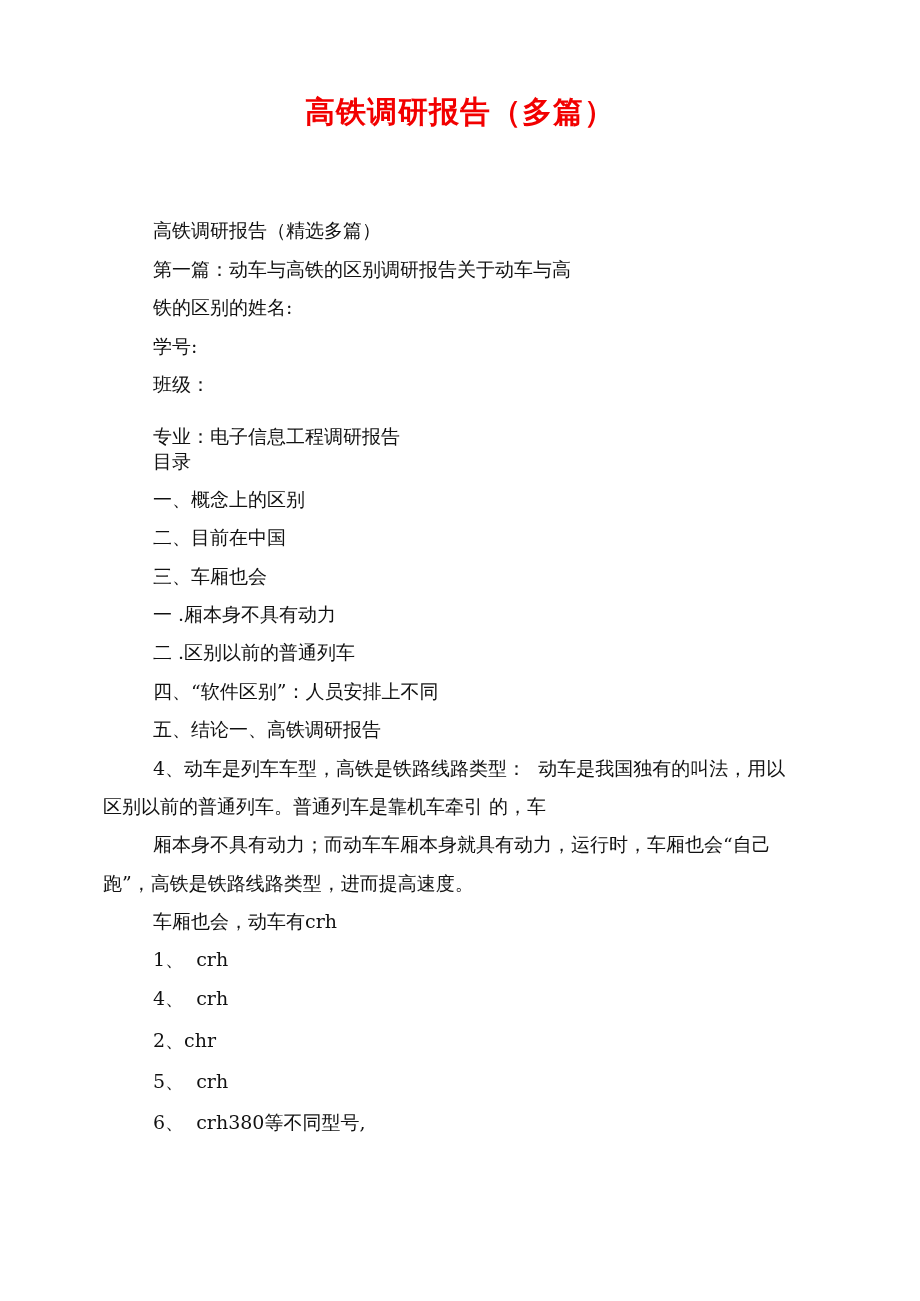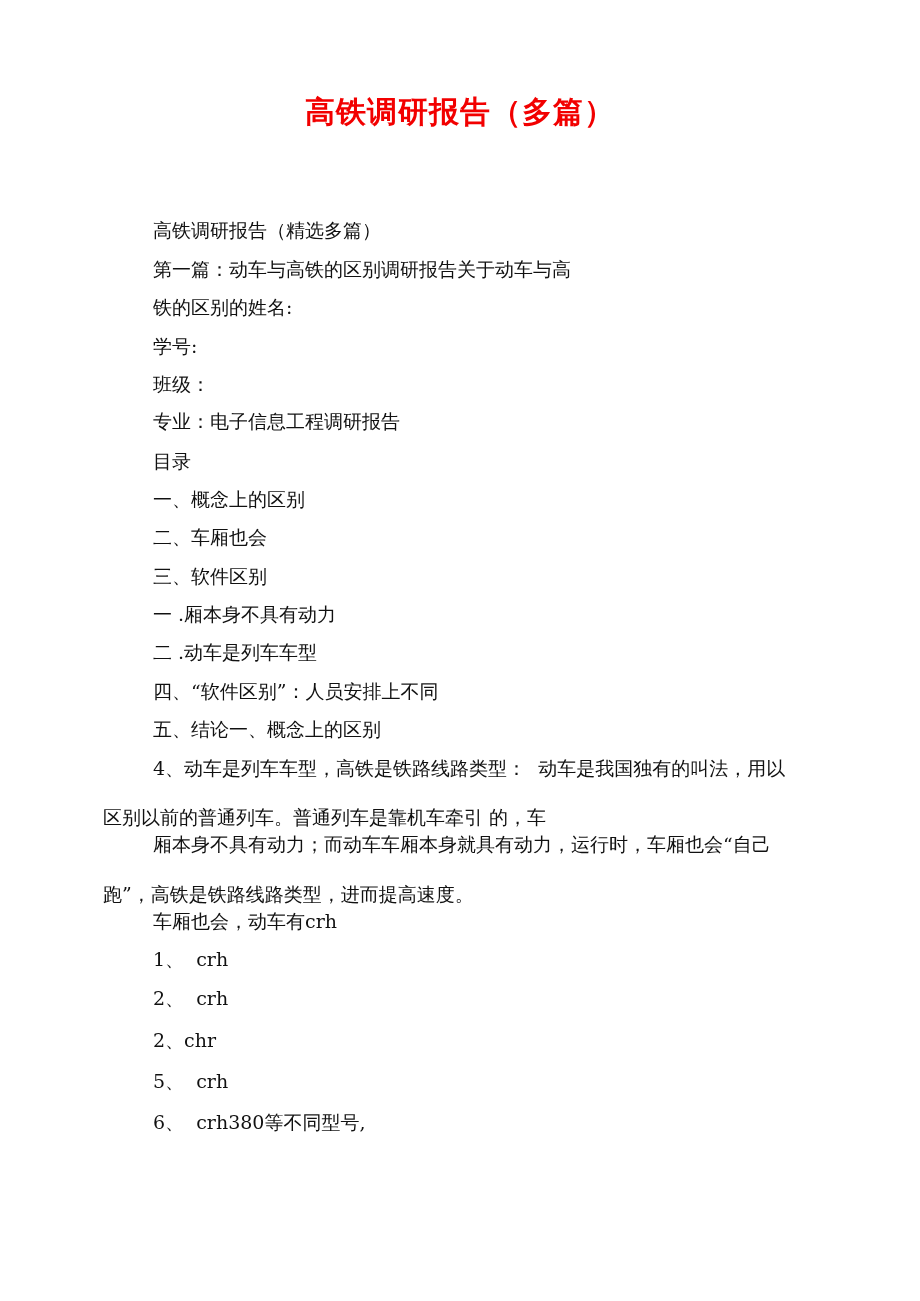--- a/index.html
+++ b/index.html
@@ -2,45 +2,45 @@
 <html><head>
 <meta charset="utf-8">
 <style>
   html, body { margin: 0; padding: 0; background: #ffffff; }
   body { width: 920px; height: 1301px; position: relative; overflow: hidden;
          font-family: "DejaVu Serif", "Liberation Serif", serif; color: #111; }
   .title { position: absolute; top: 92px; left: 0; width: 920px; text-align: center;
            font-family: "DejaVu Sans", "Liberation Sans", sans-serif; font-weight: bold;
            font-size: 30px; color: #f20000; letter-spacing: 1px; }
   .line { position: absolute; left: 153px; font-size: 19px; line-height: 22px; white-space: pre; }
-  .wrap { left: 103px; margin-top: 11px; }
+  .wrap { left: 103px; }
 </style>
 </head>
 <body>
 
 <div>
   <div class="title">高铁调研报告（多篇）</div>
 
   <div class="line" style="top:219px">高铁调研报告（精选多篇）</div>
   <div class="line" style="top:258px">第一篇：动车与高铁的区别调研报告关于动车与高</div>
   <div class="line" style="top:296px">铁的区别的姓名:</div>
   <div class="line" style="top:335px">学号:</div>
   <div class="line" style="top:373px">班级：</div>
-  <div class="line" style="top:410px">专业：电子信息工程调研报告</div>
+  <div class="line" style="top:425px">专业：电子信息工程调研报告</div>
   <div class="line" style="top:450px">目录</div>
   <div class="line" style="top:488px">一、概念上的区别</div>
-  <div class="line" style="top:526px">二、车厢也会</div>
-  <div class="line" style="top:565px">三、软件区别</div>
+  <div class="line" style="top:526px">二、目前在中国</div>
+  <div class="line" style="top:565px">三、车厢也会</div>
   <div class="line" style="top:603px">一 .厢本身不具有动力</div>
-  <div class="line" style="top:641px">二 .动车是列车车型</div>
+  <div class="line" style="top:641px">二 .区别以前的普通列车</div>
   <div class="line" style="top:680px">四、“软件区别”：人员安排上不同</div>
-  <div class="line" style="top:718px">五、结论一、概念上的区别</div>
+  <div class="line" style="top:718px">五、结论一、高铁调研报告</div>
   <div class="line" style="top:757px">4、动车是列车车型，高铁是铁路线路类型：  动车是我国独有的叫法，用以</div>
   <div class="line wrap" style="top:795px">区别以前的普通列车。普通列车是靠机车牵引 的，车</div>
   <div class="line" style="top:833px">厢本身不具有动力；而动车车厢本身就具有动力，运行时，车厢也会“自己</div>
   <div class="line wrap" style="top:872px">跑”，高铁是铁路线路类型，进而提高速度。</div>
   <div class="line" style="top:910px">车厢也会，动车有crh</div>
   <div class="line" style="top:948px">1、  crh</div>
-  <div class="line" style="top:987px">2、  crh</div>
+  <div class="line" style="top:987px">4、  crh</div>
   <div class="line" style="top:1029px">2、chr</div>
   <div class="line" style="top:1070px">5、  crh</div>
   <div class="line" style="top:1111px">6、  crh380等不同型号,</div>
 </div>
 
 </body></html>

